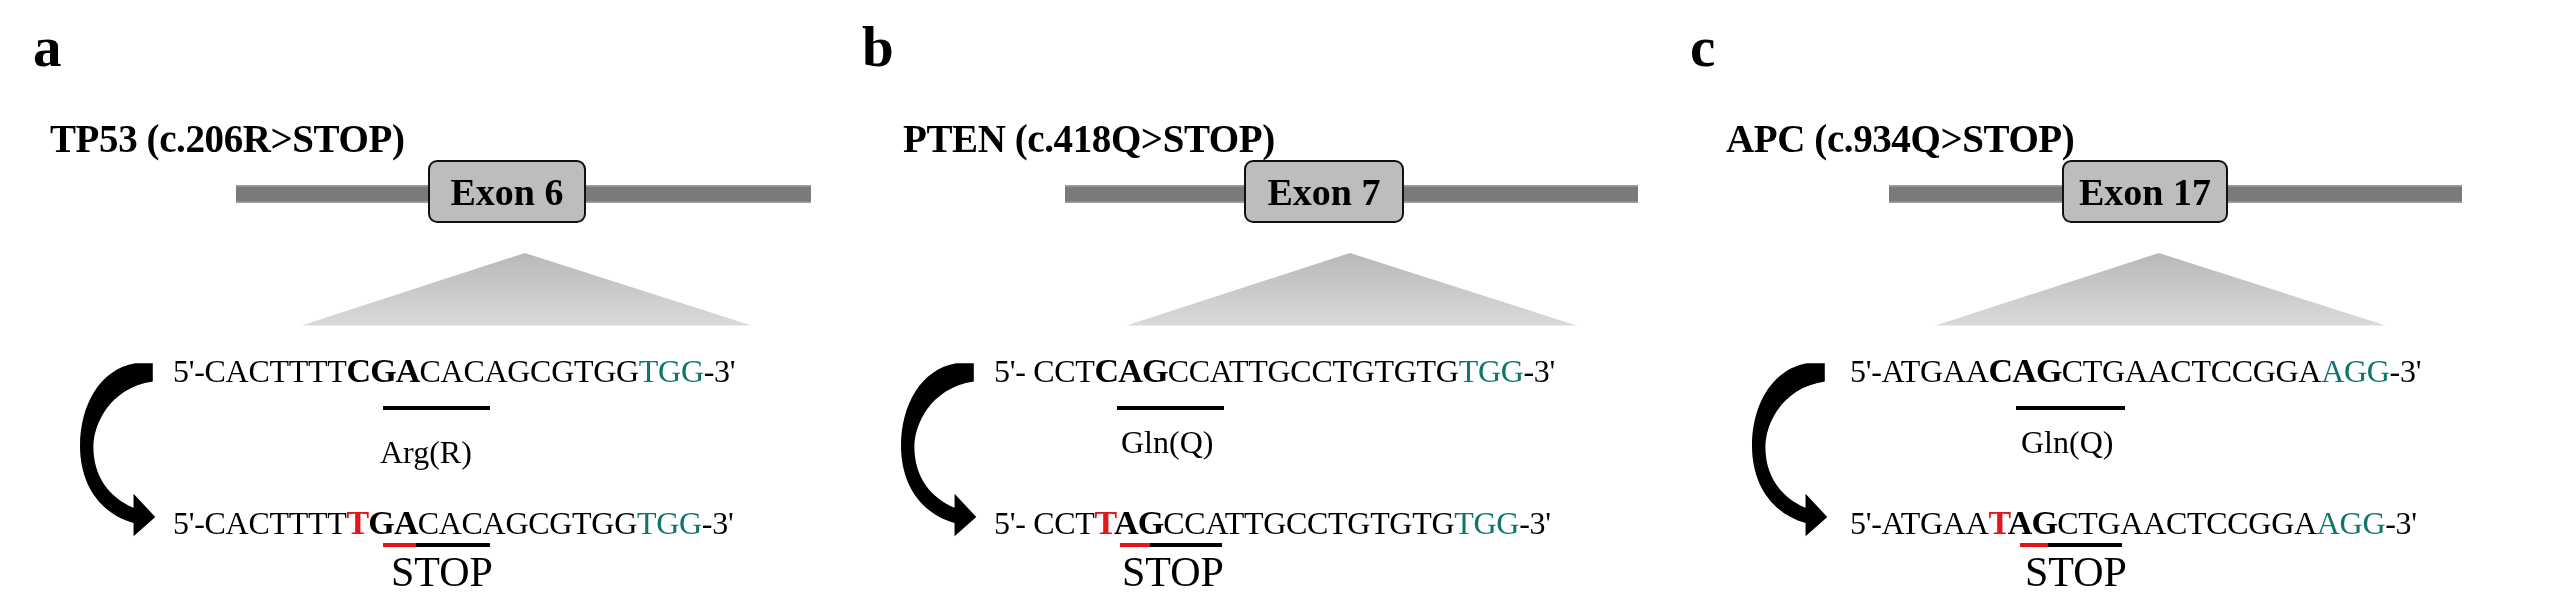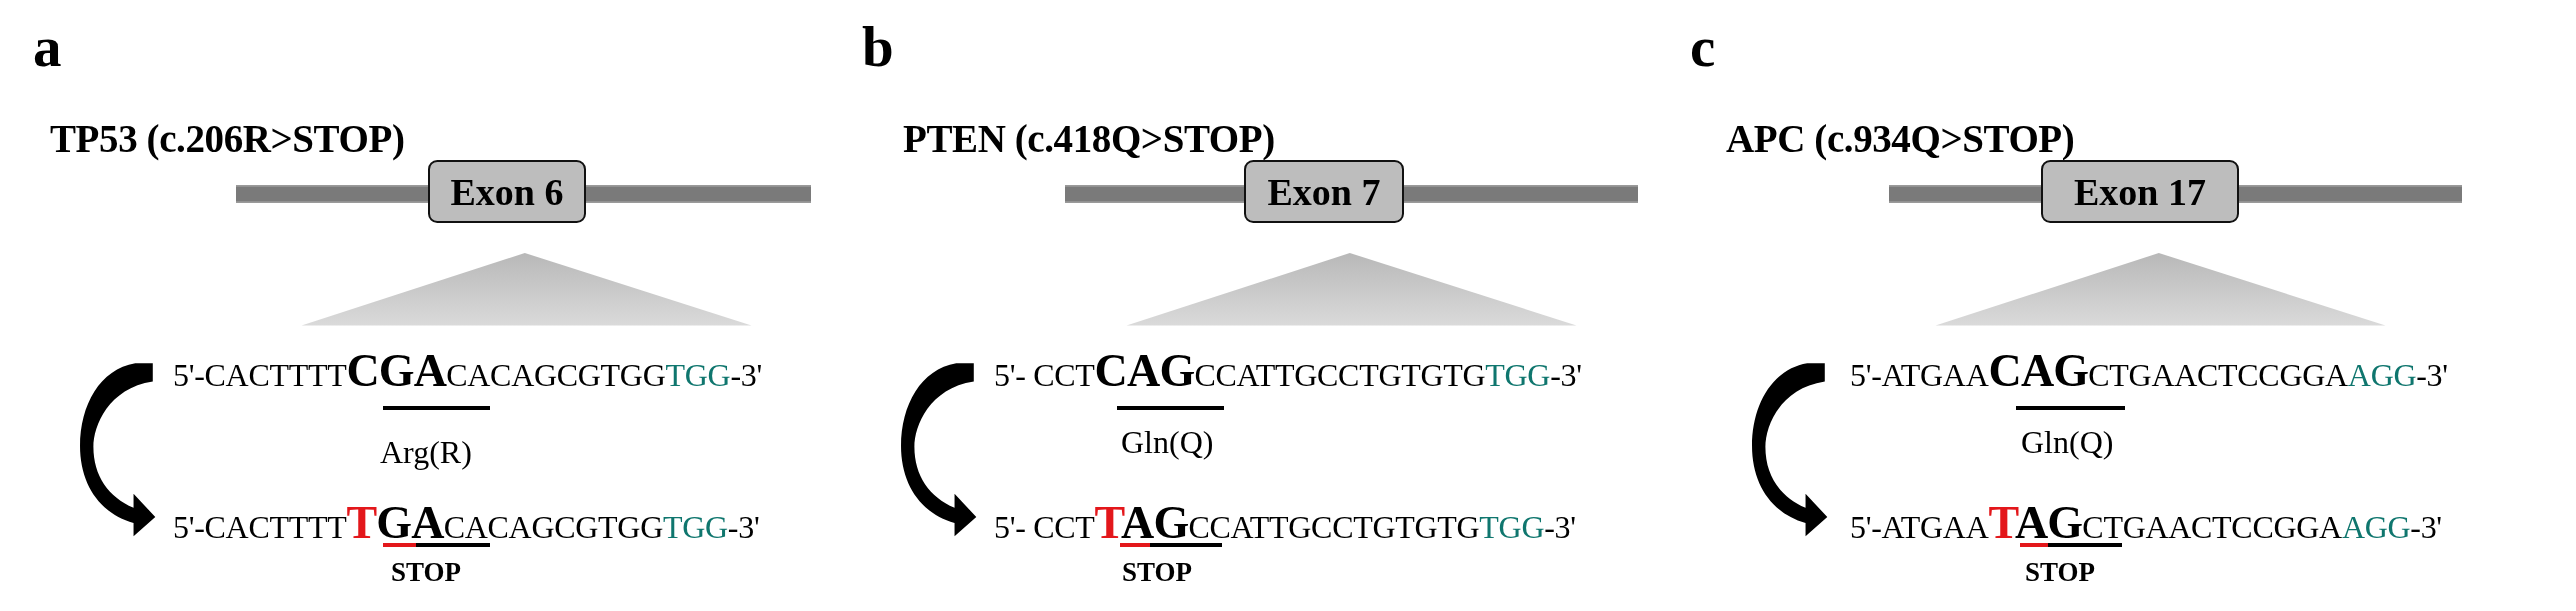--- a/index.html
+++ b/index.html
@@ -9,27 +9,27 @@
   .panel-letter { position:absolute; top:18.4px; font-weight:bold; font-size:57px; line-height:57px; }
   .gene-title { position:absolute; top:122px; font-weight:bold; font-size:39px; line-height:33px; white-space:nowrap; letter-spacing:-0.4px; }
   .intron-bar { position:absolute; top:185px; height:18.4px; background:#7a7a7a;
                 box-shadow: inset 0 1.7px 0 #9a9a9a, inset 0 -1.7px 0 #9a9a9a; }
   .exon-box { position:absolute; top:160px; height:63px; background:#bdbdbd;
               border:2.5px solid #111; border-radius:9.2px; box-sizing:border-box;
               display:flex; align-items:center; justify-content:center;
               font-weight:bold; font-size:38px; white-space:nowrap; }
   .zoom-tri { position:absolute; top:253px; }
   .seq { position:absolute; white-space:nowrap; font-size:32px; line-height:33px; letter-spacing:-0.3px; }
-  .seq .codon { position:relative; font-weight:bold; font-size:46px; letter-spacing:-0.8px; }
+  .seq .codon { position:relative; font-weight:bold; font-size:34px; letter-spacing:-0.8px; }
   .seq .pam { color:#0f766e; }
   .seq .mut { color:#e3171b; }
   .ul { position:absolute; height:4.2px; background:#000; }
   .ul-red { position:absolute; height:4.2px; background:#e3171b; }
   .aa-label { position:absolute; font-size:32px; line-height:33px; white-space:nowrap; }
-  .stop-label { position:absolute; font-weight:bold; font-size:27px; line-height:33px; white-space:nowrap; }
+  .stop-label { position:absolute; font-weight:normal; font-size:42px; line-height:33px; white-space:nowrap; }
   .arrow { position:absolute; }
 </style>
 </head>
 <body>
 
 <div class="panel" style="left:0px;">
   <div class="panel-letter" style="left:33px;">a</div>
   <div class="gene-title" style="left:50px;">TP53 (c.206R&gt;STOP)</div>
 
   <div class="intron-bar" style="left:236px; width:575px;"></div>
@@ -98,21 +98,21 @@
   <div class="ul" style="left:291px; top:543px; width:102px;"></div>
   <div class="ul-red" style="left:291px; top:543px; width:30px;"></div>
   <div class="stop-label" style="left:293px; top:556px;">STOP</div>
 </div>
 
 <div class="panel" style="left:1657px; width:919px;">
   <div class="panel-letter" style="left:33px;">c</div>
   <div class="gene-title" style="left:69px;">APC (c.934Q&gt;STOP)</div>
 
   <div class="intron-bar" style="left:232px; width:573px;"></div>
-  <div class="exon-box" style="left:384px; width:198px;">
+  <div class="exon-box" style="left:405px; width:166px;">
     <span>Exon 17</span>
   </div>
   <svg class="zoom-tri" style="left:278px;" width="451" height="75" viewBox="0 0 540 90">
     <defs>
         <linearGradient id="tg2" x1="0" y1="0" x2="0" y2="1">
           <stop offset="0" stop-color="#b8b8b8"></stop>
           <stop offset="1" stop-color="#dadada"></stop>
         </linearGradient>
       </defs>
     <polygon points="268,0 540,87 0,87" fill="url(#tg2)"></polygon>

